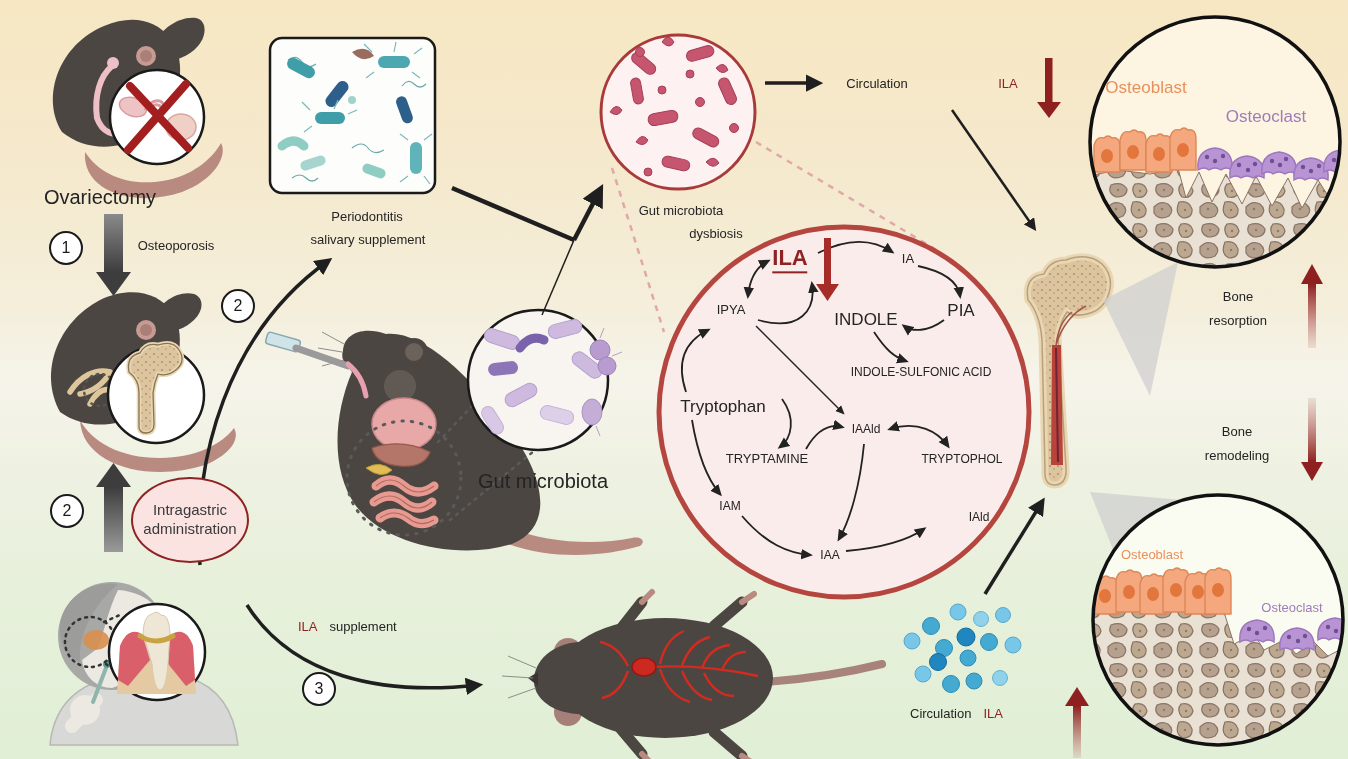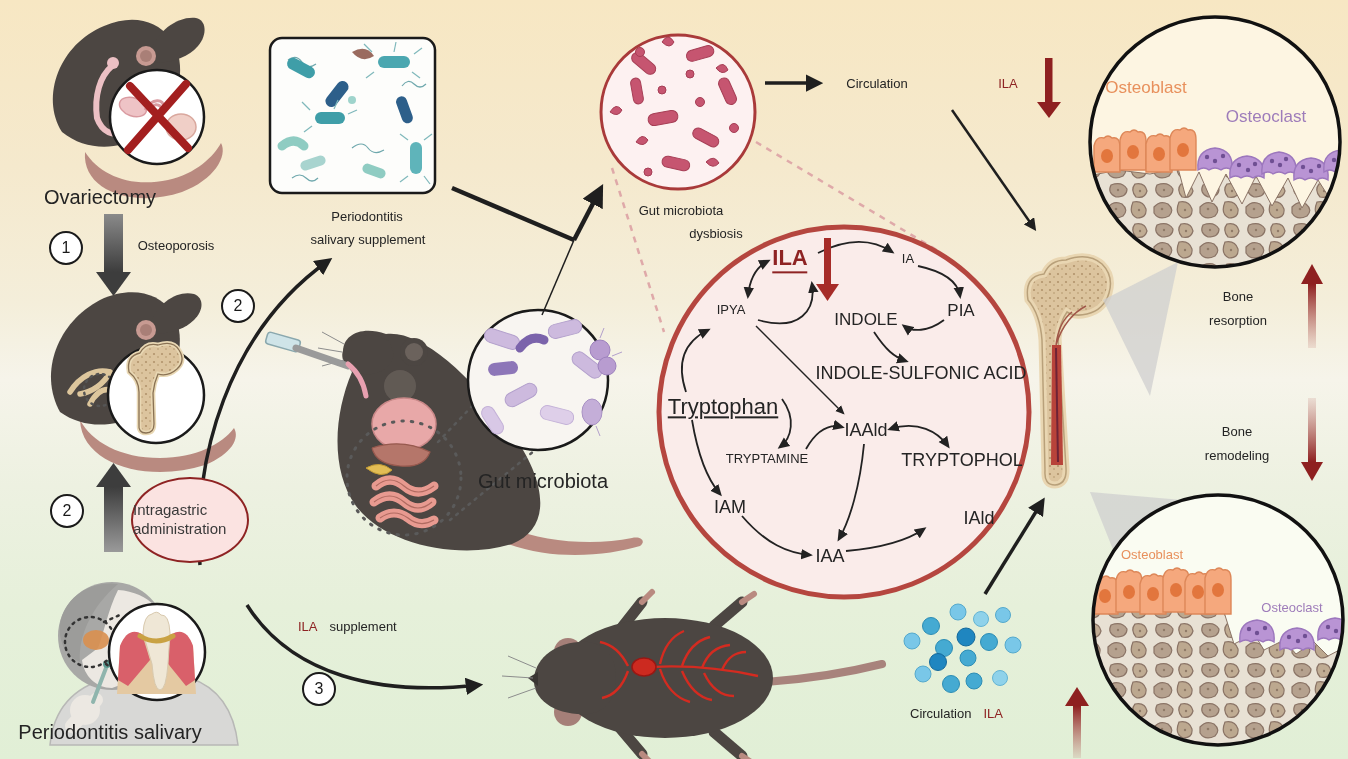--- a/index.html
+++ b/index.html
@@ -3,33 +3,33 @@
 <meta charset="utf-8">
 <style>
   html,body{margin:0;padding:0;}
   #stage{
     position:relative; width:1348px; height:759px; overflow:hidden;
     font-family:"Liberation Sans", sans-serif;
     background:linear-gradient(180deg,#f7e7c3 0%,#f5e9cd 22%,#f4eeda 40%,#f6f4ea 50%,#edf1e1 64%,#e6f0da 80%,#e1efd6 100%);
   }
   svg{position:absolute;left:0;top:0;}
   .lbl{position:absolute; transform:translate(-50%,-50%); color:#242424; white-space:nowrap; line-height:1.15;}
-  .f20{font-size:20px;} .f19{font-size:13px;} .f17{font-size:17px;} .f16{font-size:13px;} .f15{font-size:18px;} .f21{font-size:22px;text-decoration:underline;}
+  .f20{font-size:20px;} .f19{font-size:13px;} .f17{font-size:17px;} .f16{font-size:13px;} .f15{font-size:12px;} .f21{font-size:17px;}
   .red{color:#8e2323;}
   .orange{color:#e8905c;}
   .purple{color:#9e7cba;}
   .badge{
     position:absolute; width:30px; height:30px; border-radius:50%;
     background:#fff; border:2px solid #1a1a1a; color:#1a1a1a;
     font-size:16px; display:flex; align-items:center; justify-content:center;
   }
   .oval{
     position:absolute; left:131px; top:477px; width:114px; height:82px;
     background:#fbe3e1; border:2.5px solid #8e2323; border-radius:50%;
-    display:flex; flex-direction:column; align-items:flex-start; justify-content:center;
+    display:flex; flex-direction:column; align-items:center; justify-content:center;
     font-size:15px; color:#3a3a3a; text-align:center; line-height:1.25;
   }
   .ila-underline{border-bottom:2.5px solid #8e2323; padding-bottom:1px; font-weight:bold;}
   .row{position:absolute; display:flex; gap:12px; transform:translate(0,-50%);}
 </style>
 </head>
 <body>
 
 <div id="stage">
 
@@ -507,21 +507,20 @@
 <div class="lbl f19" style="left:368px; top:240px;">salivary supplement</div>
 
 <div class="badge" style="left:221px; top:289px;">2</div>
 <div class="badge" style="left:50px; top:494px;">2</div>
 
 <div class="oval">
   <span>Intragastric</span>
   <span>administration</span>
 </div>
 
-<div class="lbl f20" style="left:110px; top:732px;">Periodontitis salivary</div>
 
 <div class="lbl f20" style="left:543px; top:481px;">Gut microbiota</div>
 
 <div class="lbl f19" style="left:681px; top:211px;">Gut microbiota</div>
 <div class="lbl f19" style="left:716px; top:234px;">dysbiosis</div>
 
 <div class="lbl f19" style="left:877px; top:84px;">Circulation</div>
 <div class="lbl f19 red" style="left:1008px; top:84px;">ILA</div>
 
 <div class="lbl red" style="left:790px; top:258px; font-size:22px;"><span class="ila-underline">ILA</span></div>

